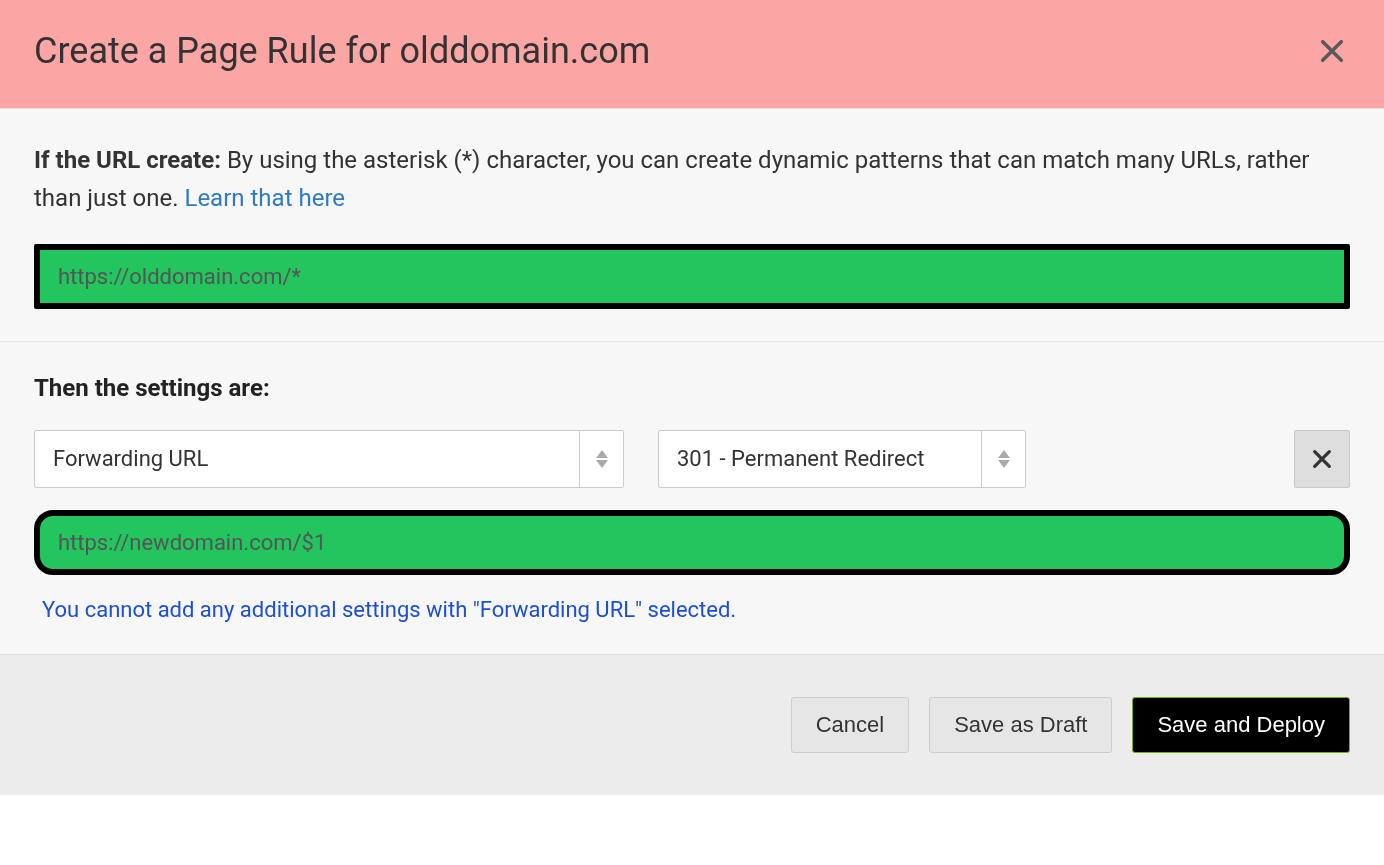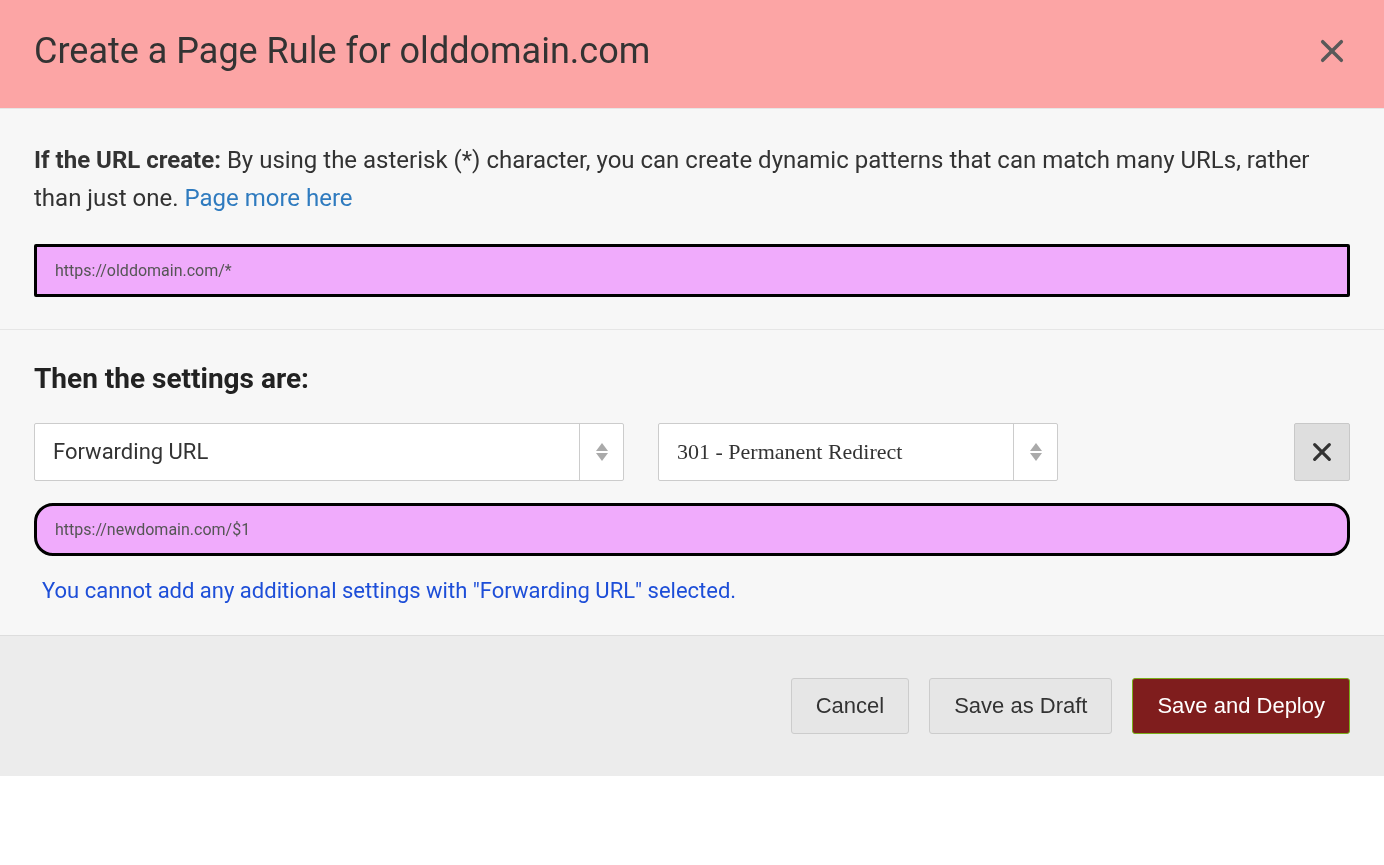--- a/index.html
+++ b/index.html
@@ -58,49 +58,49 @@
   .help-text .label-bold {
     font-weight: 700;
   }
   .help-text a {
     color: #2f7bbf;
     text-decoration: none;
   }
   .text-input {
     width: 100%;
     padding: 14px 18px;
-    font-size: 16px;
+    font-size: 22px;
     color: #555;
-    background: #f0abfc;
-    border: 3px solid #000000;
+    background: #22c55e;
+    border: 6px solid #000000;
     border-radius: 2px;
     outline: none;
     font-family: inherit;
   }
   .settings-heading {
-    font-size: 28px;
+    font-size: 24px;
     font-weight: 700;
     color: #222;
     margin-bottom: 28px;
   }
   .settings-row {
     display: flex;
     align-items: stretch;
     gap: 34px;
     margin-bottom: 22px;
   }
   .select-wrap {
     display: flex;
     border: 1px solid #ccc;
     border-radius: 2px;
     background: #fff;
     height: 58px;
   }
   .select-wrap.setting-type { width: 590px; }
-  .select-wrap.redirect-type { width: 400px; font-family: Liberation Serif, serif; }
+  .select-wrap.redirect-type { width: 368px; }
   .select-value {
     flex: 1;
     display: flex;
     align-items: center;
     padding: 0 18px;
     font-size: 22px;
     color: #333;
     cursor: pointer;
   }
   .select-arrows {
@@ -159,21 +159,21 @@
     cursor: pointer;
     border: 1px solid transparent;
     font-family: Liberation Sans, sans-serif;
   }
   .btn-secondary {
     background: #e6e6e6;
     border-color: #ccc;
     color: #333;
   }
   .btn-primary {
-    background: #7f1d1d;
+    background: #000000;
     border-color: #7aad1a;
     color: #fff;
   }
 </style>
 </head>
 <body>
 
 <div class="modal">
 
   <div class="modal-header">
@@ -181,21 +181,21 @@
     <button class="close-btn">
       <svg viewBox="0 0 24 24">
         <line x1="4" y1="4" x2="20" y2="20" stroke="currentColor" stroke-width="3" stroke-linecap="round"></line>
         <line x1="20" y1="4" x2="4" y2="20" stroke="currentColor" stroke-width="3" stroke-linecap="round"></line>
       </svg>
     </button>
   </div>
 
   <div class="section">
     <p class="help-text">
-      <span class="label-bold">If the URL create:</span><span> By using the asterisk (*) character, you can create dynamic patterns that can match many URLs, rather than just one. </span><a href="#">Page more here</a>
+      <span class="label-bold">If the URL create:</span><span> By using the asterisk (*) character, you can create dynamic patterns that can match many URLs, rather than just one. </span><a href="#">Learn that here</a>
     </p>
     <input type="text" class="text-input" value="https://olddomain.com/*" style="">
   </div>
 
   <div class="section section-last">
     <h2 class="settings-heading">Then the settings are:</h2>
 
     <div class="settings-row">
       <div class="select-wrap setting-type">
         <div class="select-value">Forwarding URL</div>

